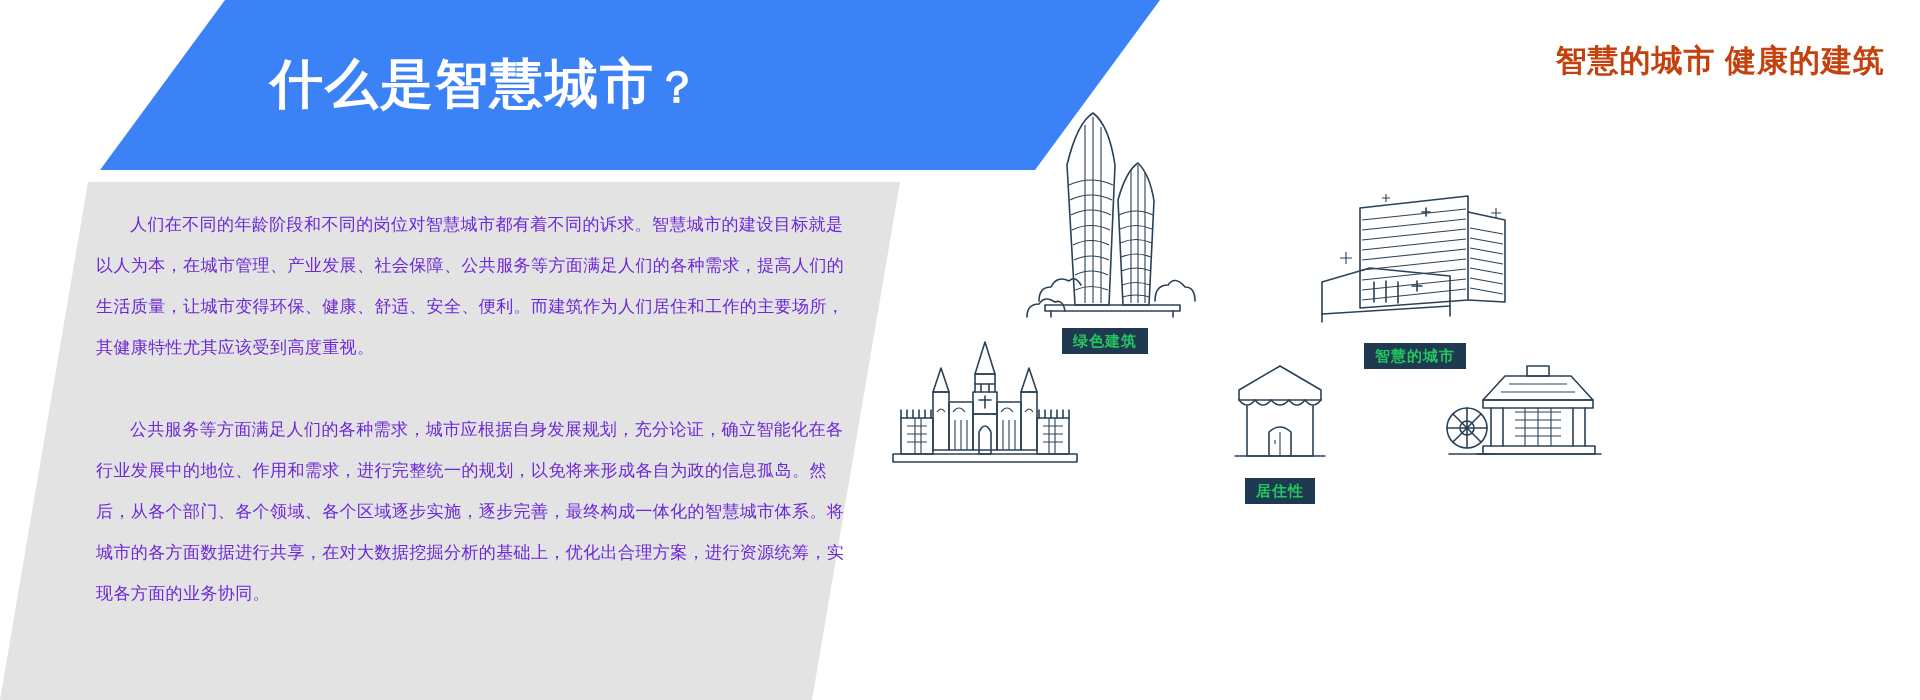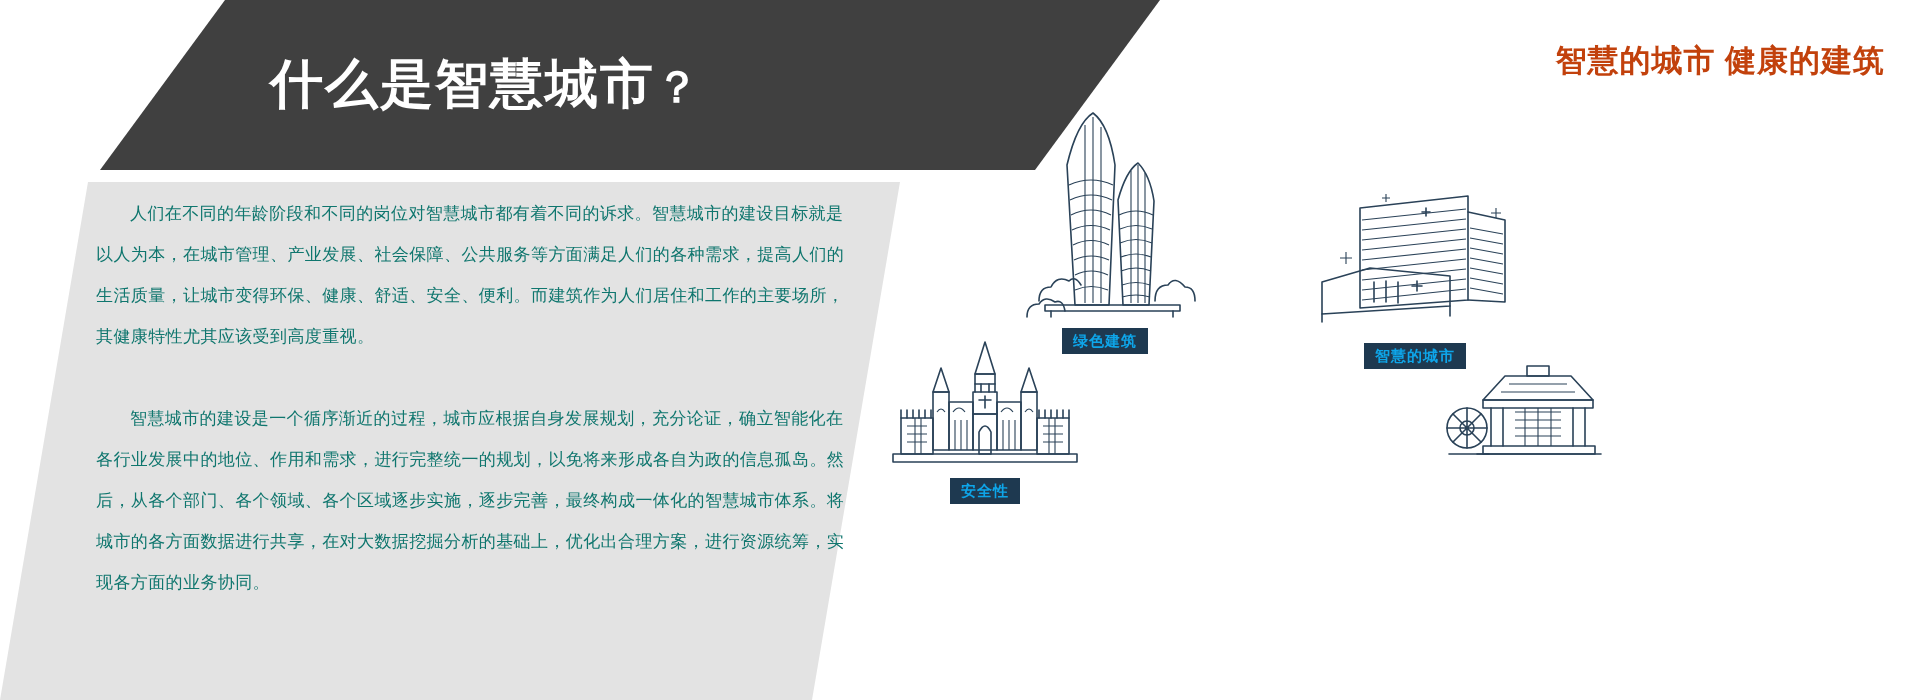--- a/index.html
+++ b/index.html
@@ -8,21 +8,21 @@
     font-family:"Liberation Sans","DejaVu Sans",sans-serif;
     background:#ffffff;
     position:relative;
     overflow:hidden;
   }
   #page { position:absolute; inset:0; width:1920px; height:700px; background:#fff; }
 
   
   .title-banner{
     position:absolute; left:100px; top:0; width:1060px; height:170px;
-    background:#404040;
+    background:#3b82f6;
     clip-path:polygon(125px 0, 1060px 0, 935px 170px, 0 170px);
     display:flex; align-items:center;
   }
   .title-text{
     margin-left:170px;
     color:#ffffff;
     font-size:53px;
     font-weight:bold;
     letter-spacing:2px;
     white-space:nowrap;
@@ -40,37 +40,37 @@
   }
 
   
   .grey-panel{
     position:absolute; left:0px; top:182px; width:900px; height:518px;
     background:#e3e3e3;
     clip-path:polygon(88px 0, 900px 0, 812px 518px, 0 518px);
   }
 
   .body-copy{
-    position:absolute; left:96px; top:193px; width:760px;
-    color:#0f766e;
+    position:absolute; left:96px; top:204px; width:760px;
+    color:#6d28d9;
     font-size:17px;
     line-height:41px;
     letter-spacing:0.4px;
   }
   .body-copy p{ text-indent:2em; }
   .body-copy p + p{ margin-top:41px; }
 
   
   .illus{ position:absolute; left:820px; top:95px; width:1100px; height:520px; }
   .tile{ position:absolute; text-align:center; }
   .tile svg{ display:block; margin:0 auto; }
   .badge{
     display:inline-block;
     background:#1e3950;
-    color:#0ea5e9;
+    color:#22c55e;
     font-size:15px;
     font-weight:bold;
     letter-spacing:1px;
     padding:5px 11px 6px 11px;
     line-height:1;
     white-space:nowrap;
     margin-top:8px;
   }
 
   .t-green   { left:120px;  top:10px;  width:330px; }
@@ -90,21 +90,21 @@
   <div class="title-banner">
     <div class="title-text"><span>什么是智慧城市</span><span class="qmark">？</span></div>
   </div>
 
   <div class="slogan">智慧的城市  健康的建筑</div>
 
   <div class="grey-panel"></div>
 
   <div class="body-copy">
     <p>人们在不同的年龄阶段和不同的岗位对智慧城市都有着不同的诉求。智慧城市的建设目标就是以人为本，在城市管理、产业发展、社会保障、公共服务等方面满足人们的各种需求，提高人们的生活质量，让城市变得环保、健康、舒适、安全、便利。而建筑作为人们居住和工作的主要场所，其健康特性尤其应该受到高度重视。</p>
-    <p>智慧城市的建设是一个循序渐近的过程，城市应根据自身发展规划，充分论证，确立智能化在各行业发展中的地位、作用和需求，进行完整统一的规划，以免将来形成各自为政的信息孤岛。然后，从各个部门、各个领域、各个区域逐步实施，逐步完善，最终构成一体化的智慧城市体系。将城市的各方面数据进行共享，在对大数据挖掘分析的基础上，优化出合理方案，进行资源统筹，实现各方面的业务协同。</p>
+    <p>公共服务等方面满足人们的各种需求，城市应根据自身发展规划，充分论证，确立智能化在各行业发展中的地位、作用和需求，进行完整统一的规划，以免将来形成各自为政的信息孤岛。然后，从各个部门、各个领域、各个区域逐步实施，逐步完善，最终构成一体化的智慧城市体系。将城市的各方面数据进行共享，在对大数据挖掘分析的基础上，优化出合理方案，进行资源统筹，实现各方面的业务协同。</p>
   </div>
 
   <div class="illus">
 
     <div class="tile t-green">
       <span>
       <svg width="200" height="215" viewBox="0 0 200 215">
         <g class="ink">
           <path d="M70 200 L62 60 Q72 18 88 8 Q104 20 110 60 L104 200 Z"></path>
           <path d="M118 200 L113 95 Q121 66 133 58 Q145 70 149 96 L144 200 Z"></path>
@@ -189,23 +189,39 @@
                    M168 86 L188 86 M168 94 L188 94 M168 102 L188 102"></path>
           <path d="M40 78 L40 114 M46 78 L46 114 M174 78 L174 114 M180 78 L180 114"></path>
           <path d="M80 80 L80 110 M86 80 L86 110 M92 80 L92 110
                    M128 80 L128 110 M134 80 L134 110 M140 80 L140 110"></path>
         </g>
         <g class="ink">
           <path d="M104 92 Q110 80 116 92 L116 114 L104 114 Z"></path>
         </g>
       </svg>
       </span>
-      <div><span class="badge">安全性</span></div>
-    </div>
-
+    </div>
+
+    <div class="tile t-live">
+      <span>
+      <svg width="110" height="110" viewBox="0 0 110 110">
+        <g class="ink">
+          <path d="M55 6 L96 30 L96 40 L14 40 L14 30 Z"></path>
+          <path d="M14 40 Q22 50 30 40 Q38 50 46 40 Q55 50 64 40 Q72 50 80 40 Q88 50 96 40"></path>
+          <path d="M22 46 L22 96 L88 96 L88 46"></path>
+          <path d="M10 96 L100 96"></path>
+          <path d="M44 96 L44 72 Q55 62 66 72 L66 96"></path>
+        </g>
+        <g class="ink-thin">
+          <path d="M55 72 L55 96 M50 80 L50 84"></path>
+        </g>
+      </svg>
+      </span>
+      <div><span class="badge">居住性</span></div>
+    </div>
 
     <div class="tile t-func">
       <span>
       <svg width="160" height="110" viewBox="0 0 160 110">
         <g class="ink">
           <path d="M82 6 L104 6 L104 16 L82 16 Z"></path>
           <path d="M60 16 L126 16 L148 40 L38 40 Z"></path>
           <path d="M38 40 L148 40 L148 48 L38 48 Z"></path>
           <path d="M46 48 L46 86 M140 48 L140 86"></path>
           <path d="M58 48 L58 86 M128 48 L128 86"></path>

